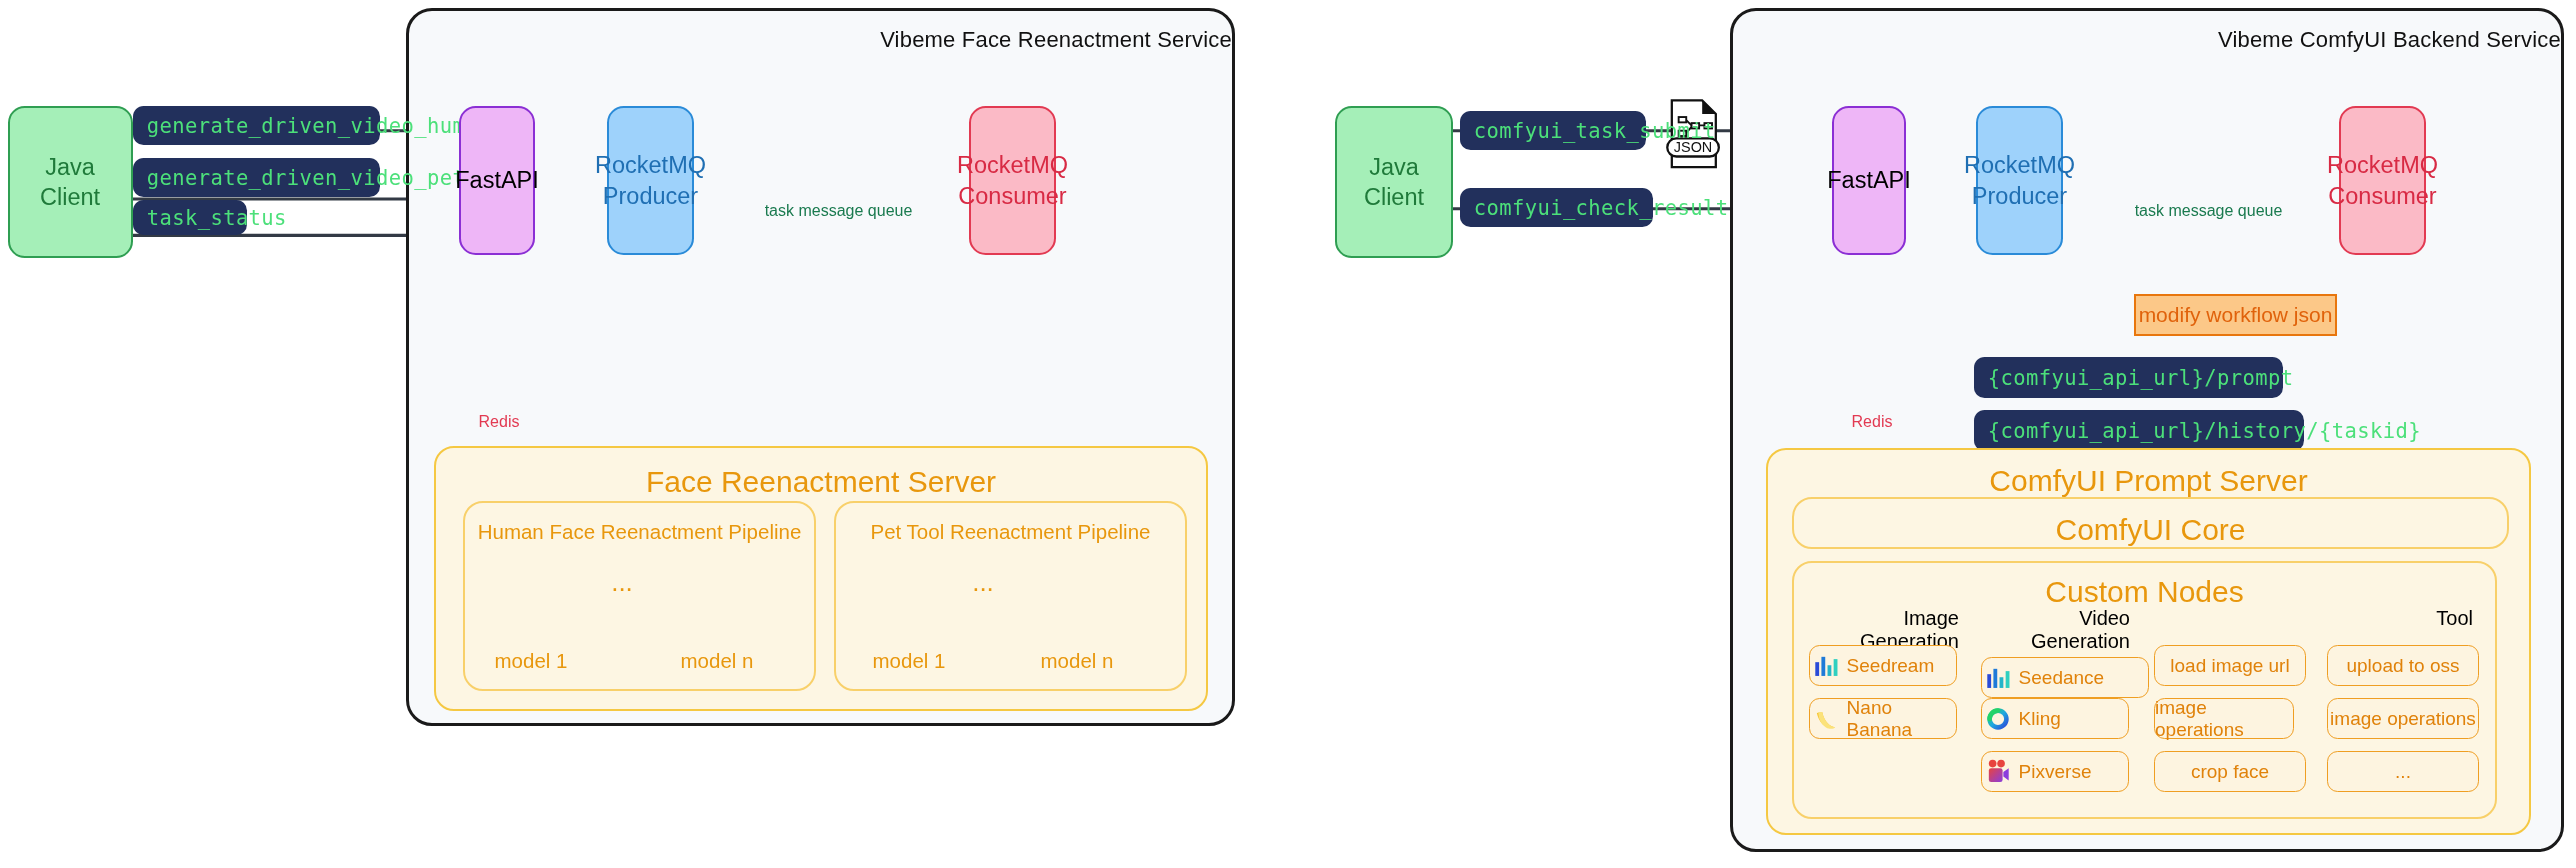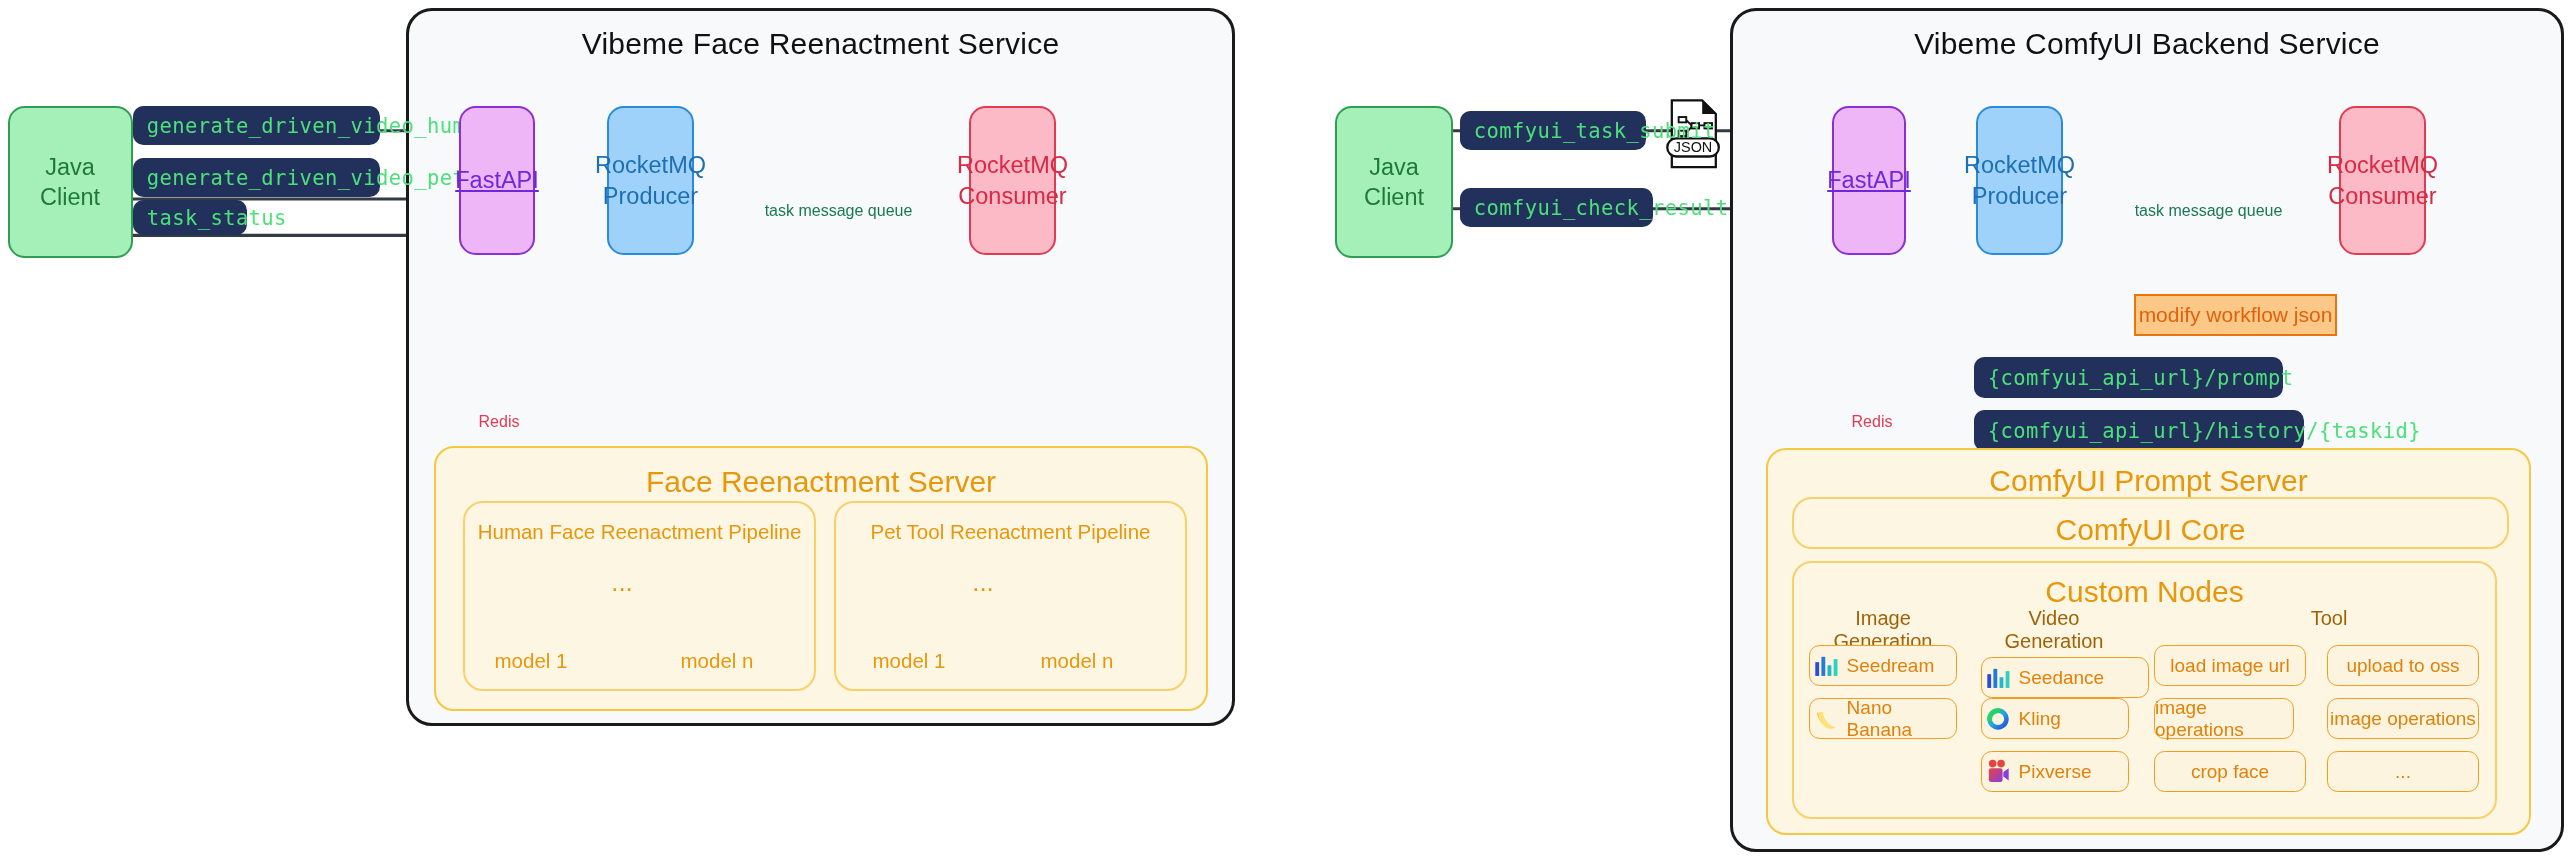--- a/index.html
+++ b/index.html
@@ -9,33 +9,33 @@
     font-family:"Liberation Sans","DejaVu Sans",sans-serif;
   }
   .stage{position:absolute;left:0;top:0;width:2576px;height:869px;}
 
   
   .panel{
     position:absolute;background:#f7f9fb;border:3.8px solid #1a1a1a;
     border-radius:26px;box-sizing:border-box;
   }
   .panel-title{
-    position:absolute;left:0;right:0;top:16.7px;text-align:center;
-    font-size:30px;color:#111111;letter-spacing:0.2px;
+    position:absolute;left:0;right:0;top:16.7px;text-align:right;
+    font-size:22px;color:#111111;letter-spacing:0.2px;
   }
 
   
   .node{
     position:absolute;box-sizing:border-box;border-radius:16.7px;
     display:flex;align-items:center;justify-content:center;
     text-align:center;line-height:1.28;font-size:23.5px;
   }
   .node .l2{display:block;}
   .node-green{background:#a5efb8;border:2.3px solid #2f9e52;color:#1f7a3a;}
-  .node-purple{background:#eeb6f7;border:2.3px solid #8b2fd4;color:#6d28d9;text-decoration:underline;}
+  .node-purple{background:#eeb6f7;border:2.3px solid #8b2fd4;color:#000000;}
   .node-blue{background:#9ed2fb;border:2.3px solid #2a8bd8;color:#1f6fb3;}
   .node-pink{background:#fbbac6;border:2.3px solid #e23a52;color:#d82a44;}
 
   
   .chip{
     position:absolute;background:#22305c;border-radius:10.6px;
     color:#4ce07a;font-family:"DejaVu Sans Mono","Liberation Mono",monospace;
     font-size:20.5px;display:flex;align-items:center;box-sizing:border-box;
     padding:0 13.7px;white-space:nowrap;letter-spacing:0.4px;
   }
@@ -54,21 +54,21 @@
   }
   .ybox-title{
     position:absolute;left:0;right:0;text-align:center;
     color:#e8970d;font-size:30px;
   }
   .ysub{
     position:absolute;background:#fdf6e3;border:2.3px solid #f8d06a;
     border-radius:20px;box-sizing:border-box;
   }
   .col-title{
-    position:absolute;text-align:center;color:#a16207;font-size:20px;
+    position:absolute;text-align:right;color:#000000;font-size:20px;
   }
   .pill{
     position:absolute;background:#fdf4e0;border:1.5px solid #ef9e22;
     border-radius:10.6px;box-sizing:border-box;color:#e0820a;font-size:19px;
     display:flex;align-items:center;justify-content:center;gap:7.6px;
   }
   .pill.icon-left{justify-content:flex-start;padding-left:3px;}
   .caption{position:absolute;text-align:center;font-size:16px;}
   .cap-green{color:#1a7a4f;}
   .cap-red{color:#e23a52;}

